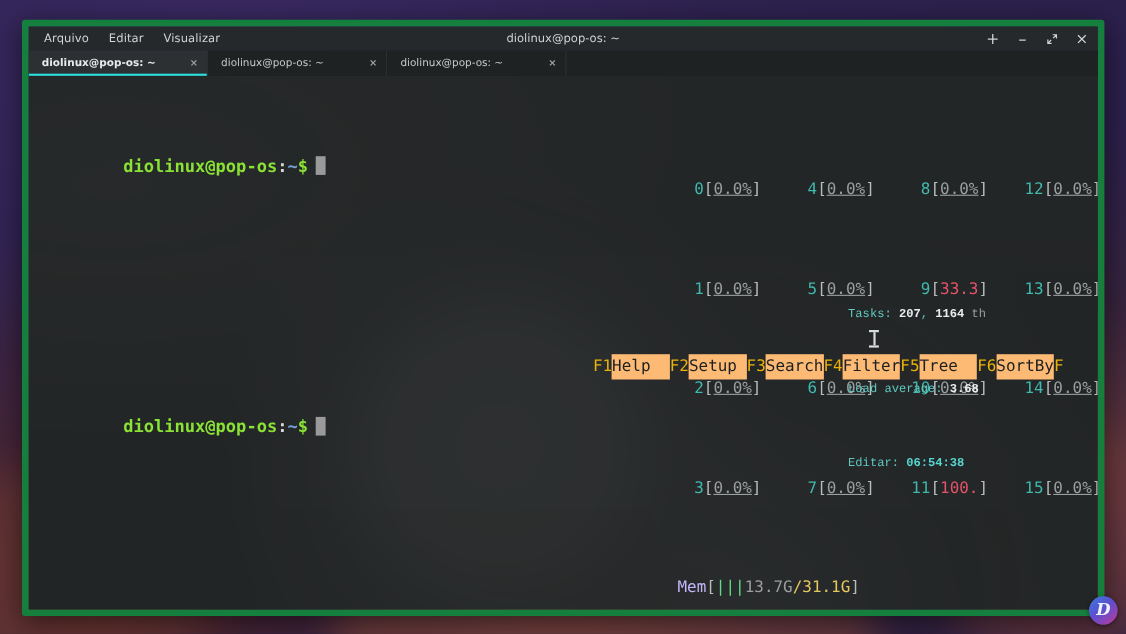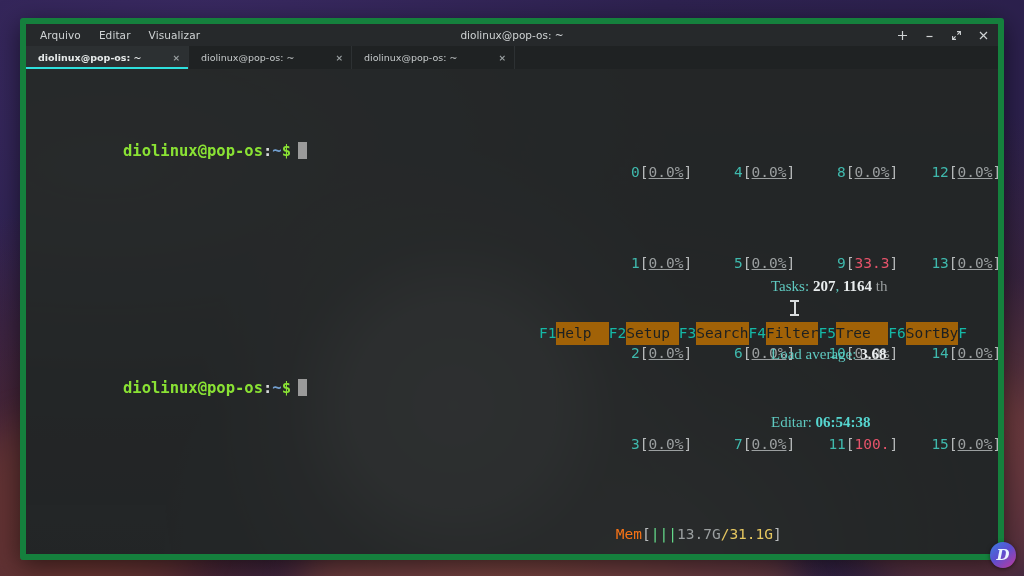--- a/index.html
+++ b/index.html
@@ -152,21 +152,21 @@
       radial-gradient(circle at 44% 68%, #d8d2cc 0%, #bdb6b0 16%, rgba(120,110,105,0.6) 26%, rgba(0,0,0,0) 40%),
       radial-gradient(ellipse at 62% 100%, #9a8f88 0%, rgba(90,80,76,0.5) 30%, rgba(0,0,0,0) 55%),
       radial-gradient(ellipse at 8% 20%, rgba(190,180,175,0.5) 0%, rgba(0,0,0,0) 45%),
       linear-gradient(180deg, rgba(90,80,80,0.35) 0%, rgba(40,35,35,0.2) 60%, rgba(20,18,18,0.1) 100%);
     pointer-events: none;
   }
 
   
   .promptline {
     position: absolute;
-    left: 41px;
+    left: 30px;
     font-family: "DejaVu Sans Mono", monospace;
     font-size: 15.5px;
     font-weight: bold;
     line-height: 20px;
     white-space: pre;
   }
   .p-user { color: #8ae234; }
   .p-colon { color: #d7dadb; }
   .p-path { color: #729fcf; }
   .p-dollar { color: #8ae234; }
@@ -198,31 +198,31 @@
   .cpu-cell .idx {
     display: inline-block;
     width: 24px;
     text-align: right;
     color: #3fb9ad;
   }
   .brk { color: #b9bcbd; }
   .val-idle { color: #9b9fa0; text-decoration: underline; }
   .val-busy { color: #e5536a; }
 
-  .meter-label { color: #f97316; }
+  .meter-label { color: #c4b5fd; }
   .bar-used { color: #64d98a; }
   .num-dim { color: #9b9fa0; margin-top: 48px; }
   .num-total { color: #e6c760; }
 
   #stats {
     position: absolute;
     left: 745px;
     top: 161px;
-    font-family: Liberation Serif, serif;
-    font-size: 15px;
+    font-family: Liberation Mono, monospace;
+    font-size: 11px;
     line-height: 22.6px;
     white-space: pre;
     color: #5fc9c0;
   }
   .stat-key { color: #5fc9c0; }
   .stat-val { color: #e9edee; font-weight: bold; }
   .stat-val-cy { color: #56d6d0; font-weight: bold; }
   .stat-tail { color: #9b9fa0; }
 
   
@@ -231,25 +231,25 @@
     left: 513px;
     top: 253px;
     font-family: "DejaVu Sans Mono", monospace;
     font-size: 14.5px;
     line-height: 21px;
     white-space: pre;
     display: flex;
     align-items: stretch;
   }
   .fk-num {
-    color: #14b8a6;
+    color: #eab308;
     padding: 1px 0;
   }
   .fk-lbl {
-    background: #a16207;
+    background: #fdba74;
     color: #1d2021;
     padding: 1px 0;
   }
 
   
   #mouse-ibeam {
     position: absolute;
     left: 764px; top: 231px;
     width: 9px; height: 16px;
     pointer-events: none;

